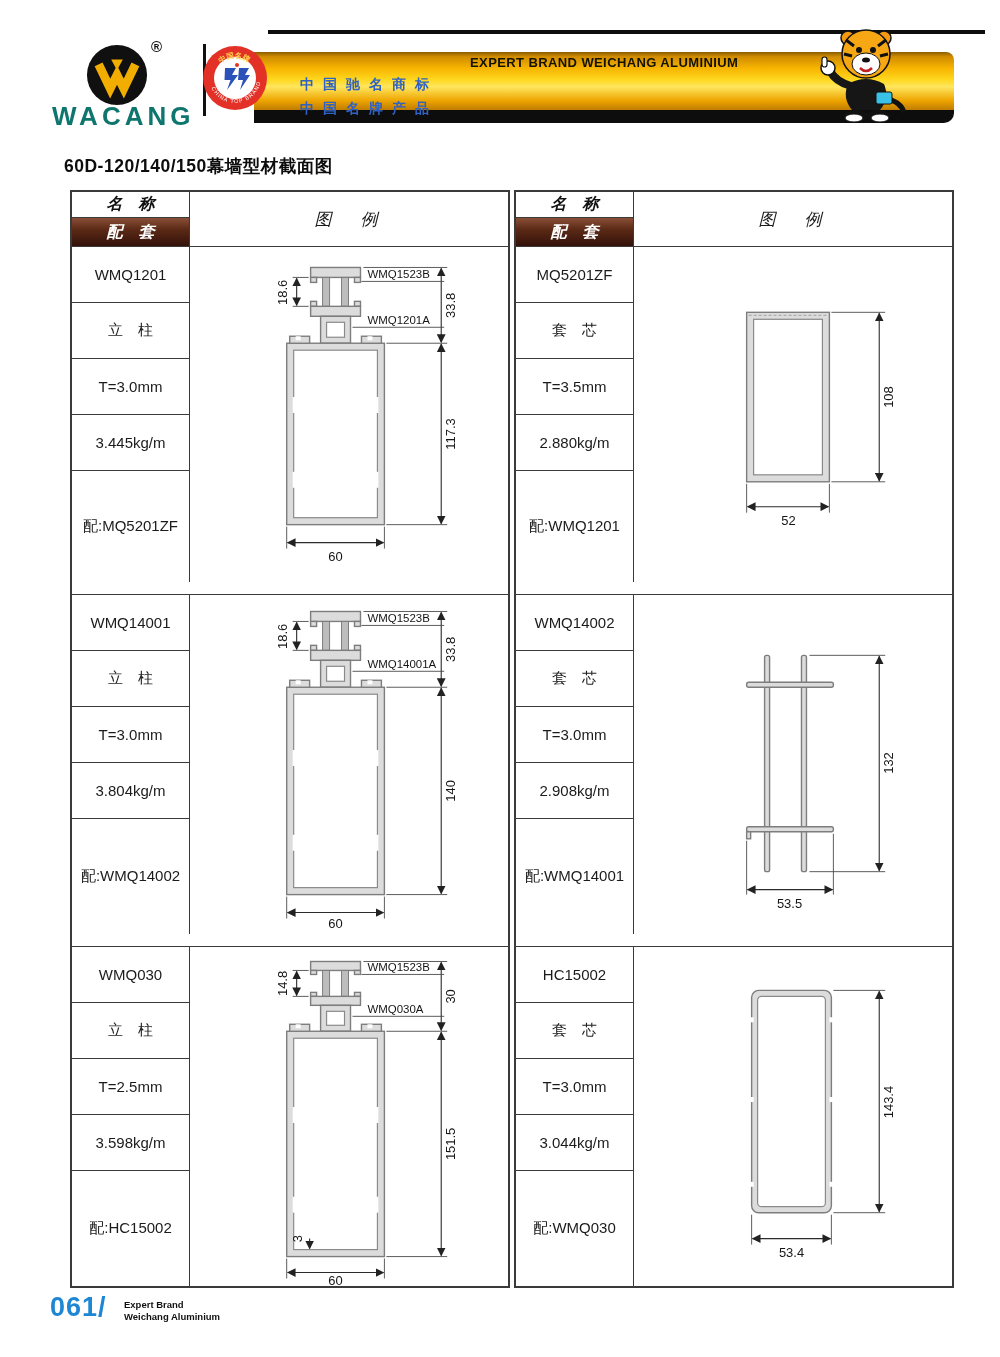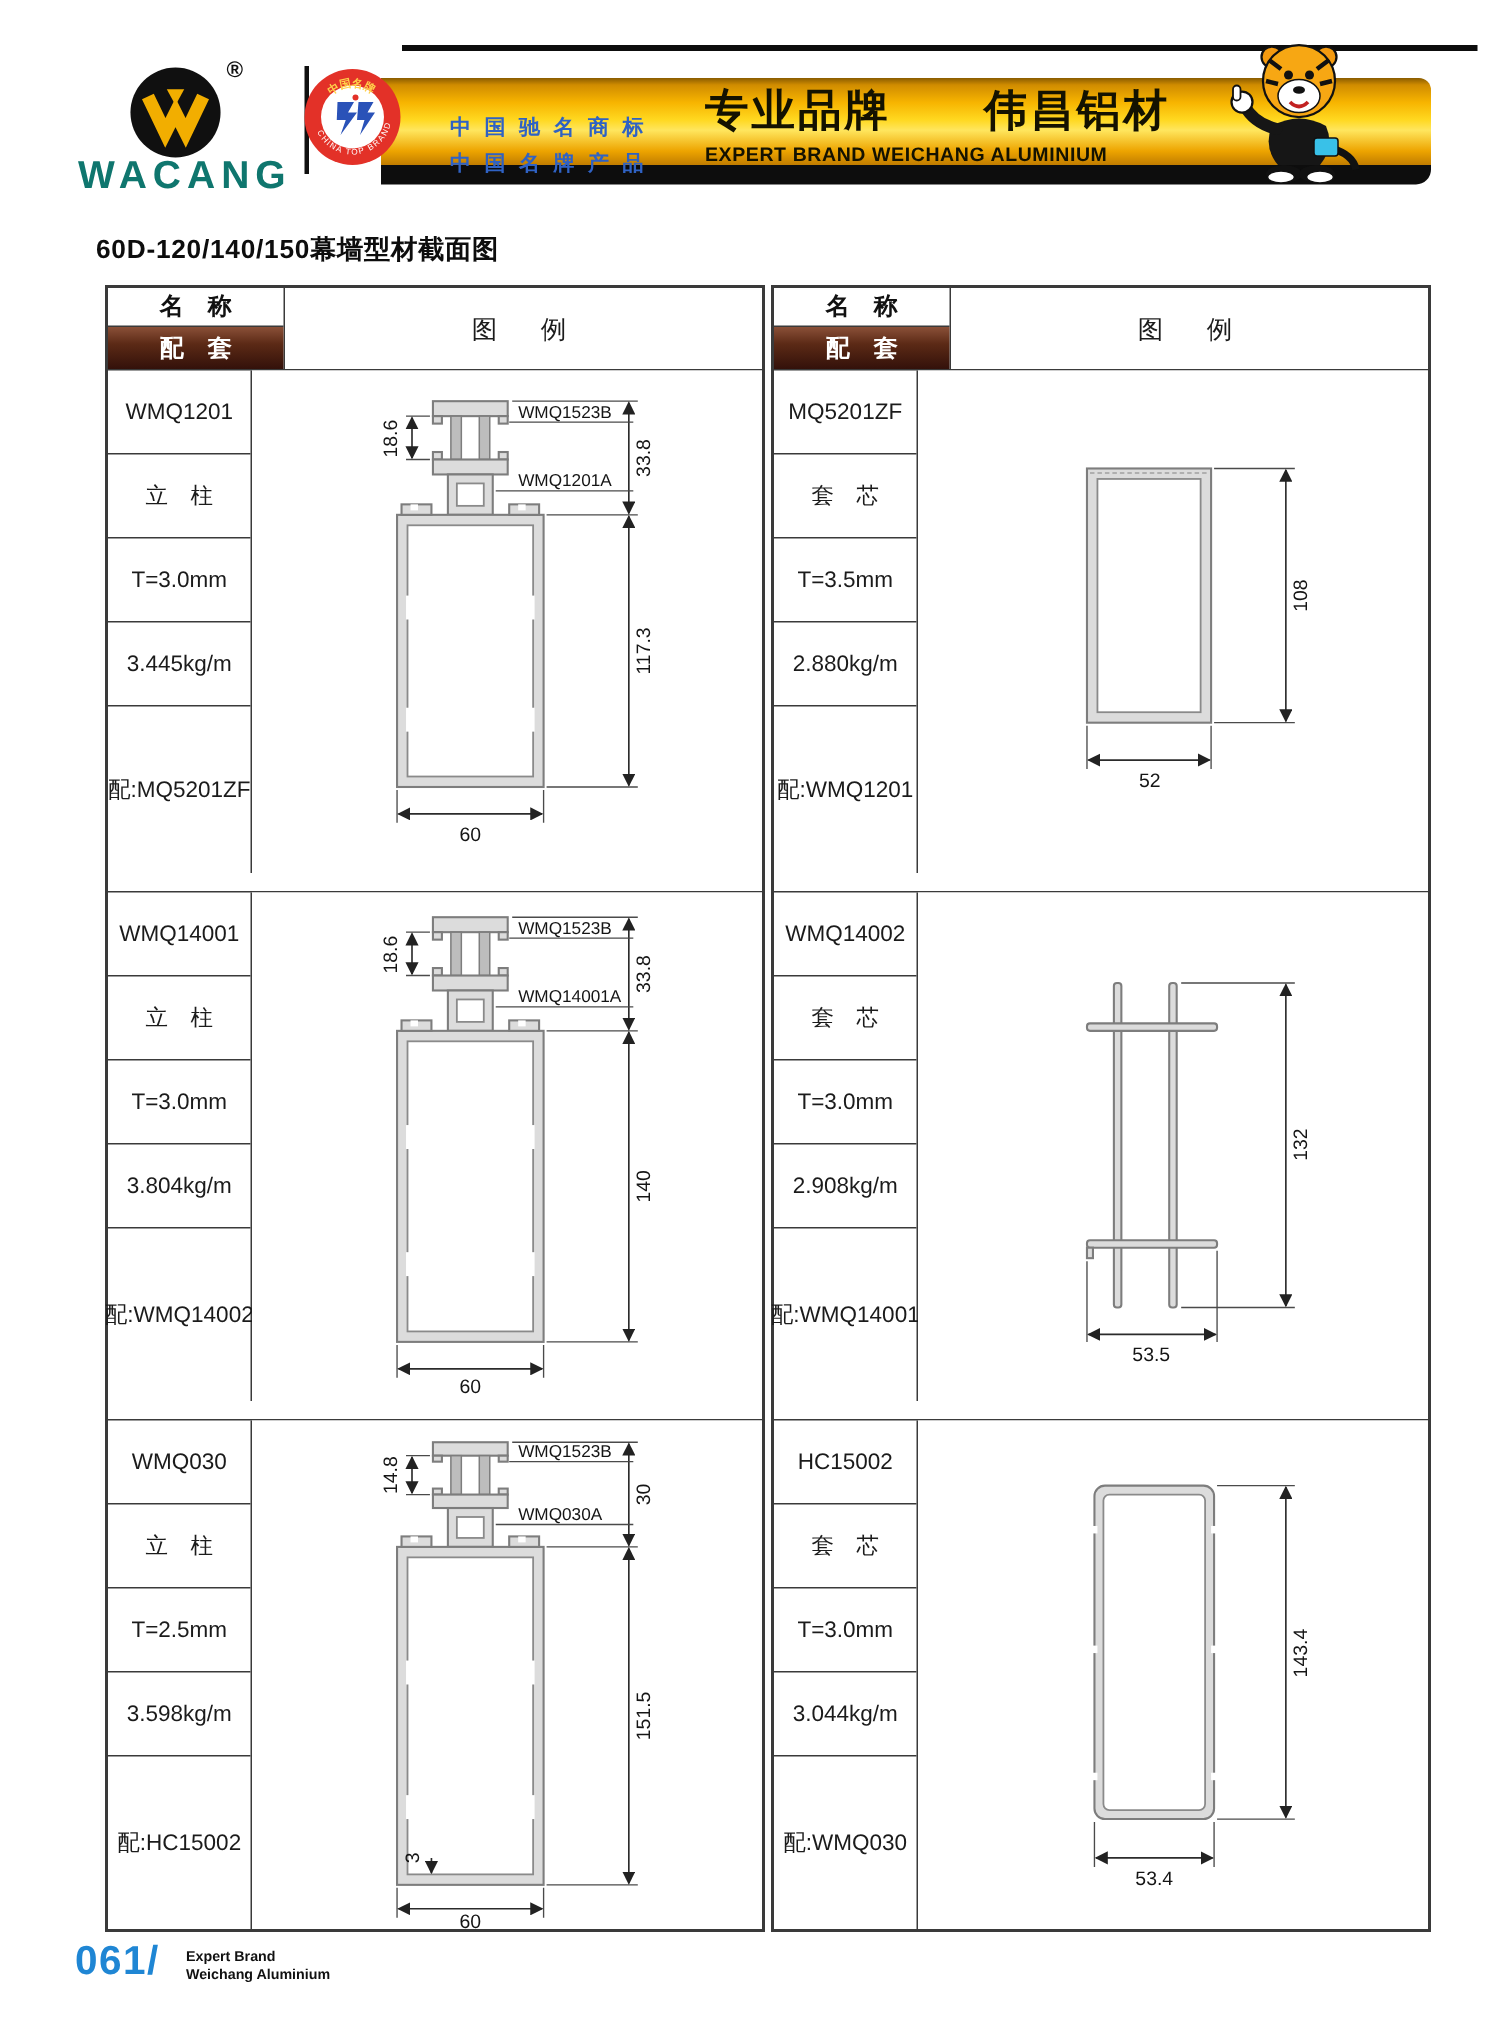--- a/index.html
+++ b/index.html
@@ -26,29 +26,29 @@
   .brand-block { position:absolute; left:470px; top:54px; z-index:2; white-space:nowrap; }
   .brand-cn { font-size:29px; font-weight:900; letter-spacing:2px; color:#141200; }
   .brand-en { font-size:13px; font-weight:700; letter-spacing:0.4px; color:#141200; margin-top:1px; }
   .tiger { position:absolute; left:818px; top:24px; width:92px; height:100px; z-index:4; }
   
   .page-title { position:absolute; left:48px; top:154px; font-size:17.5px; font-weight:bold; color:#0d0d0d; letter-spacing:0.5px;margin-left:16px; }
   
   .ptable { position:absolute; top:190px; width:440px; border:2px solid #3a3a3a; background:#fff; }
   .ptable.left { left:70px; }
   .ptable.right { left:514px; }
-  .thead { display:flex; height:55px; border-bottom:1.5px solid #3a3a3a; }
+  .thead { display:flex; height:55px; border-bottom:1.5px solid #3a3a3a;font-style:italic; }
   .th-name { width:118px; flex-shrink:0; border-right:1.5px solid #3a3a3a; display:flex; flex-direction:column; }
   .th-name-top { flex:1; display:flex; align-items:center; justify-content:center; font-size:16px; font-weight:bold; color:#111; }
   .th-name-bot { height:29px; display:flex; align-items:center; justify-content:center; font-size:16px; font-weight:bold; color:#fff; border-top:1.5px solid #3a3a3a;
     background:linear-gradient(180deg,#8a5038 0%,#5c2a16 40%,#33110a 100%); }
   .th-diag { flex:1; display:flex; align-items:center; justify-content:center; font-size:17px; letter-spacing:6px; color:#1c1c1c; }
   .psection { display:flex; }
   .psection + .psection { border-top:1px solid #3a3a3a;margin-top:12px; }
-  .pinfo { width:96px; flex-shrink:0; border-right:1px solid #3a3a3a; display:flex; flex-direction:column; }
+  .pinfo { width:118px; flex-shrink:0; border-right:1px solid #3a3a3a; display:flex; flex-direction:column; }
   .pinfo .cell { height:56px; border-bottom:1px solid #3a3a3a; display:flex; align-items:center; justify-content:center; font-size:15px; color:#1b1b1b; }
   .pinfo .cell:last-child { flex:1; border-bottom:none; }
   .pdiagram { flex:1; position:relative; background:#fff; }
   .pdiagram svg { position:absolute; left:0; top:0; }
   
   .al  { fill:#dcdcdc; stroke:#7d7d7d; stroke-width:1.4; }
   .alh { fill:#bdbdbd; stroke:#7d7d7d; stroke-width:1; }
   .hole  { fill:#ffffff; stroke:#8a8a8a; stroke-width:1.2; }
   .hole2 { fill:#ffffff; stroke:none; }
   .dim { stroke:#2b2b2b; stroke-width:1.1; fill:none; }
@@ -89,21 +89,20 @@
     <path id="arcB" d="M7,32 a26,26 0 0 0 52,0" fill="none"></path>
     <text font-size="5.5" fill="#ffffff" letter-spacing="1"><textPath href="#arcB" startOffset="14%">CHINA TOP BRAND</textPath></text>
   </svg>
 
   <div class="banner-cn-left">
     <div>中国驰名商标</div>
     <div>中国名牌产品</div>
   </div>
 
   <div class="brand-block">
-    <div class="brand-cn">专业品牌　　伟昌铝材</div>
     <div class="brand-en">EXPERT BRAND WEICHANG ALUMINIUM</div>
   </div>
 
   <svg class="tiger" viewBox="0 0 92 100">
     <path d="M70,75 q14,4 16,14" stroke="#111" stroke-width="5" fill="none"></path>
     <ellipse cx="38" cy="92" rx="12" ry="6" fill="#111"></ellipse>
     <ellipse cx="60" cy="92" rx="12" ry="6" fill="#111"></ellipse>
     <ellipse cx="36" cy="94" rx="9" ry="4" fill="#fff" stroke="#111"></ellipse>
     <ellipse cx="62" cy="94" rx="9" ry="4" fill="#fff" stroke="#111"></ellipse>
     <path d="M30,60 q18,-10 36,0 q6,14 -4,26 h-28 q-10,-12 -4,-26z" fill="#161616"></path>

